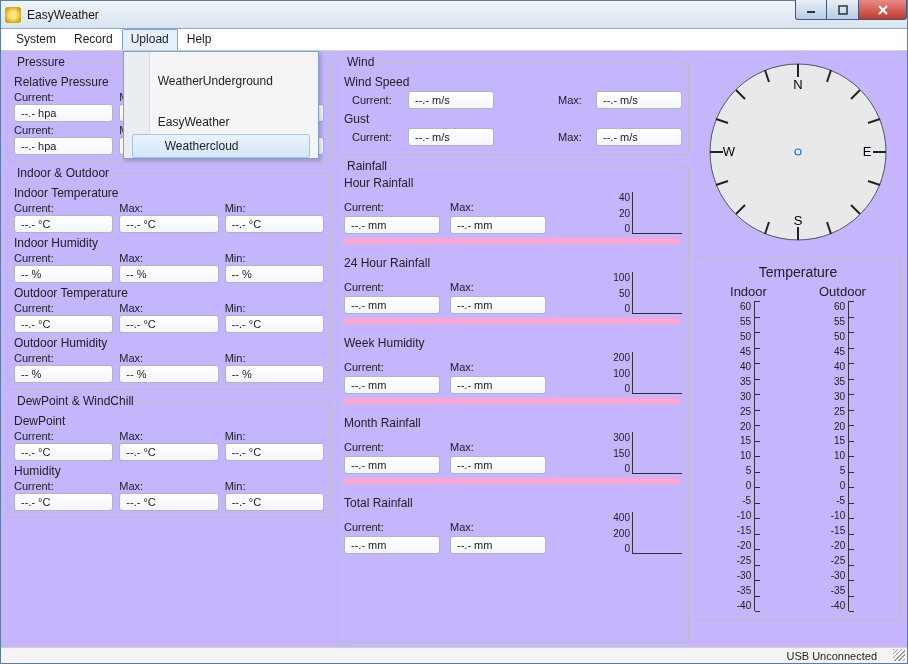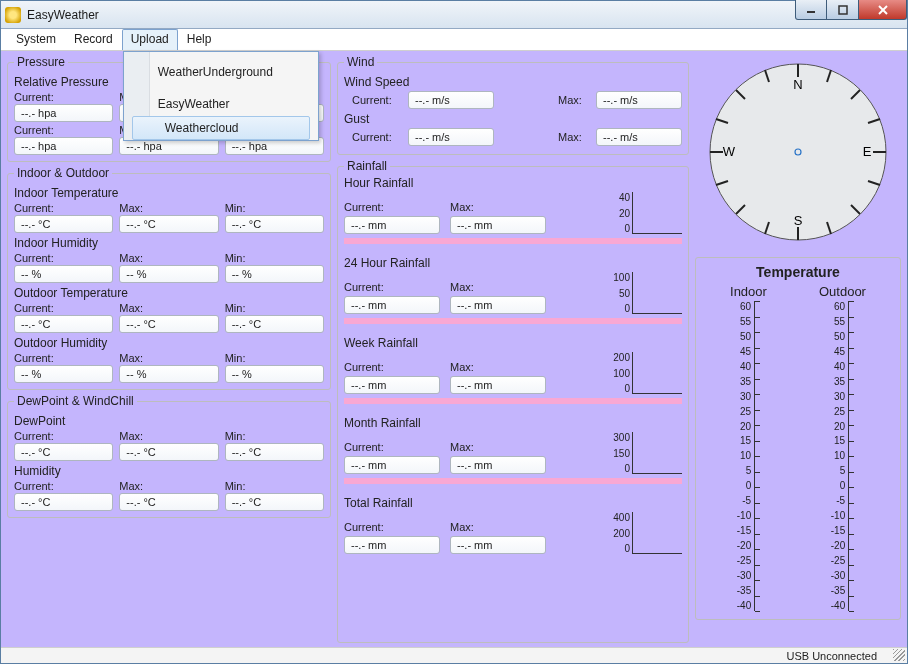--- a/index.html
+++ b/index.html
@@ -12,21 +12,21 @@
   .win-btns { position:absolute; right:0; top:-1px; display:flex; height:20px; }
   .win-btn { width:32px; height:20px; border:1px solid #3e5c7a; border-top:none; display:flex;align-items:center;justify-content:center; font-size:11px;}
   .win-min { background:linear-gradient(#e9eff6,#b9cde3); border-radius:0 0 0 3px;}
   .win-max { background:linear-gradient(#e9eff6,#b9cde3); border-left:none;}
   .win-close { width:48px; background:linear-gradient(#e78b85,#c0392b); color:#fff; border-left:none; border-radius:0 0 3px 0;}
   .menubar { height:22px; background:#fff; border-bottom:1px solid #cfcfcf; display:flex; align-items:stretch; padding-left:6px; position:relative; z-index:5;}
   .menu-item { padding:3px 9px; cursor:default; }
   .menu-item.open { background:#e5f1fa; border:1px solid #7da2ce; border-bottom:none; border-radius:2px 2px 0 0; padding:2px 8px;}
   .dropdown { position:absolute; top:21px; left:0; width:196px; background:#f5f5f5; border:1px solid #7da2ce; box-shadow:2px 2px 4px rgba(0,0,0,.2); z-index:20;}
   .dropdown-gutter { position:absolute; left:0; top:0; bottom:0; width:26px; background:#eaeef2; border-right:1px solid #d9dde2;}
-  .dropdown-item { position:relative; padding:13px 12px 5px 34px; font-size:12px; }
+  .dropdown-item { position:relative; padding:22px 12px 5px 34px; font-size:12px; }
   .dropdown-item.hover { background:linear-gradient(#eaf3fc,#d3e7f9); border:1px solid #a3c7ea; border-radius:2px; margin:0 8px; padding:4px 10px 4px 32px;}
   .content { position:absolute; top:50px; left:0; right:0; bottom:16px; padding:4px 6px; display:flex; gap:6px; overflow:hidden;}
   .col { display:flex; flex-direction:column; gap:4px; }
   .col1 { width:324px; }
   .col2 { width:352px; }
   .col3 { flex:1; }
   fieldset.group { border:1px solid #bdbdbd; border-radius:3px; margin:0; padding:3px 6px 6px; }
   fieldset.group > legend { padding:0 3px; font-size:12px; }
   .sub { margin-top:2px; }
   .sub-title { font-size:12px; margin:3px 0 2px; }
@@ -43,21 +43,21 @@
   .rain-head { font-size:12px; }
   .rain-row { display:flex; align-items:flex-end; gap:10px; margin-top:2px;}
   .rain-col { }
   .rain-col .lbl { margin-bottom:3px;}
   .rain-col .field { width:96px;}
   .rain-graph { margin-left:auto; display:flex; align-items:flex-end;}
   .yticks { display:flex; flex-direction:column; justify-content:space-between; height:42px; font-size:10px; text-align:right; margin-right:2px;}
   .axes { width:50px; height:42px; border-left:1px solid #333; border-bottom:1px solid #333;}
   .compass-wrap { display:flex; justify-content:center; padding-top:2px;}
   .temp-panel { border:1px solid #bdbdbd; border-radius:3px; padding:6px 8px 8px; margin-top:6px;}
-  .temp-title { text-align:center; font-size:14px; margin-bottom:4px;font-weight:bold;}
+  .temp-title { text-align:center; font-size:14px; margin-bottom:4px;}
   .therm-row { display:flex; justify-content:space-around;}
   .therm { text-align:center;}
   .therm-label { font-size:13px; margin-bottom:2px;}
   .scale { display:flex; justify-content:center;}
   .ticks { display:flex; flex-direction:column; justify-content:space-between; height:310px; font-size:10px; text-align:right; margin-right:3px;}
   .tcol { width:6px; height:310px; border-left:1px solid #333; position:relative;}
   .tcol::before,.tcol::after{content:"";}
   .tcol .tick{position:absolute;left:0;width:5px;border-top:1px solid #333;}
   .statusbar { position:absolute; left:0; right:0; bottom:0; height:16px; border-top:1px solid #cfcfcf; background:#f4f4f4; font-size:11px; display:flex; align-items:center; justify-content:flex-end; padding-right:30px;}
   .grip { position:absolute; right:2px; bottom:2px; width:12px;height:12px; background:
@@ -320,21 +320,21 @@
                   <div class="yticks">
                     <span>100</span>
                     <span>50</span>
                     <span>0</span>
                   </div>
                   <div class="axes"></div>
                 </div>
               </div>
             </div>
             <div class="rain-block">
-              <div class="rain-head">Week Rainfall</div>
+              <div class="rain-head">Week Humidity</div>
               <div class="rain-row">
                 <div class="rain-col">
                   <span class="lbl">Current:</span>
                   <div class="field">--.- mm</div>
                 </div>
                 <div class="rain-col">
                   <span class="lbl">Max:</span>
                   <div class="field">--.- mm</div>
                 </div>
                 <div class="rain-graph">

